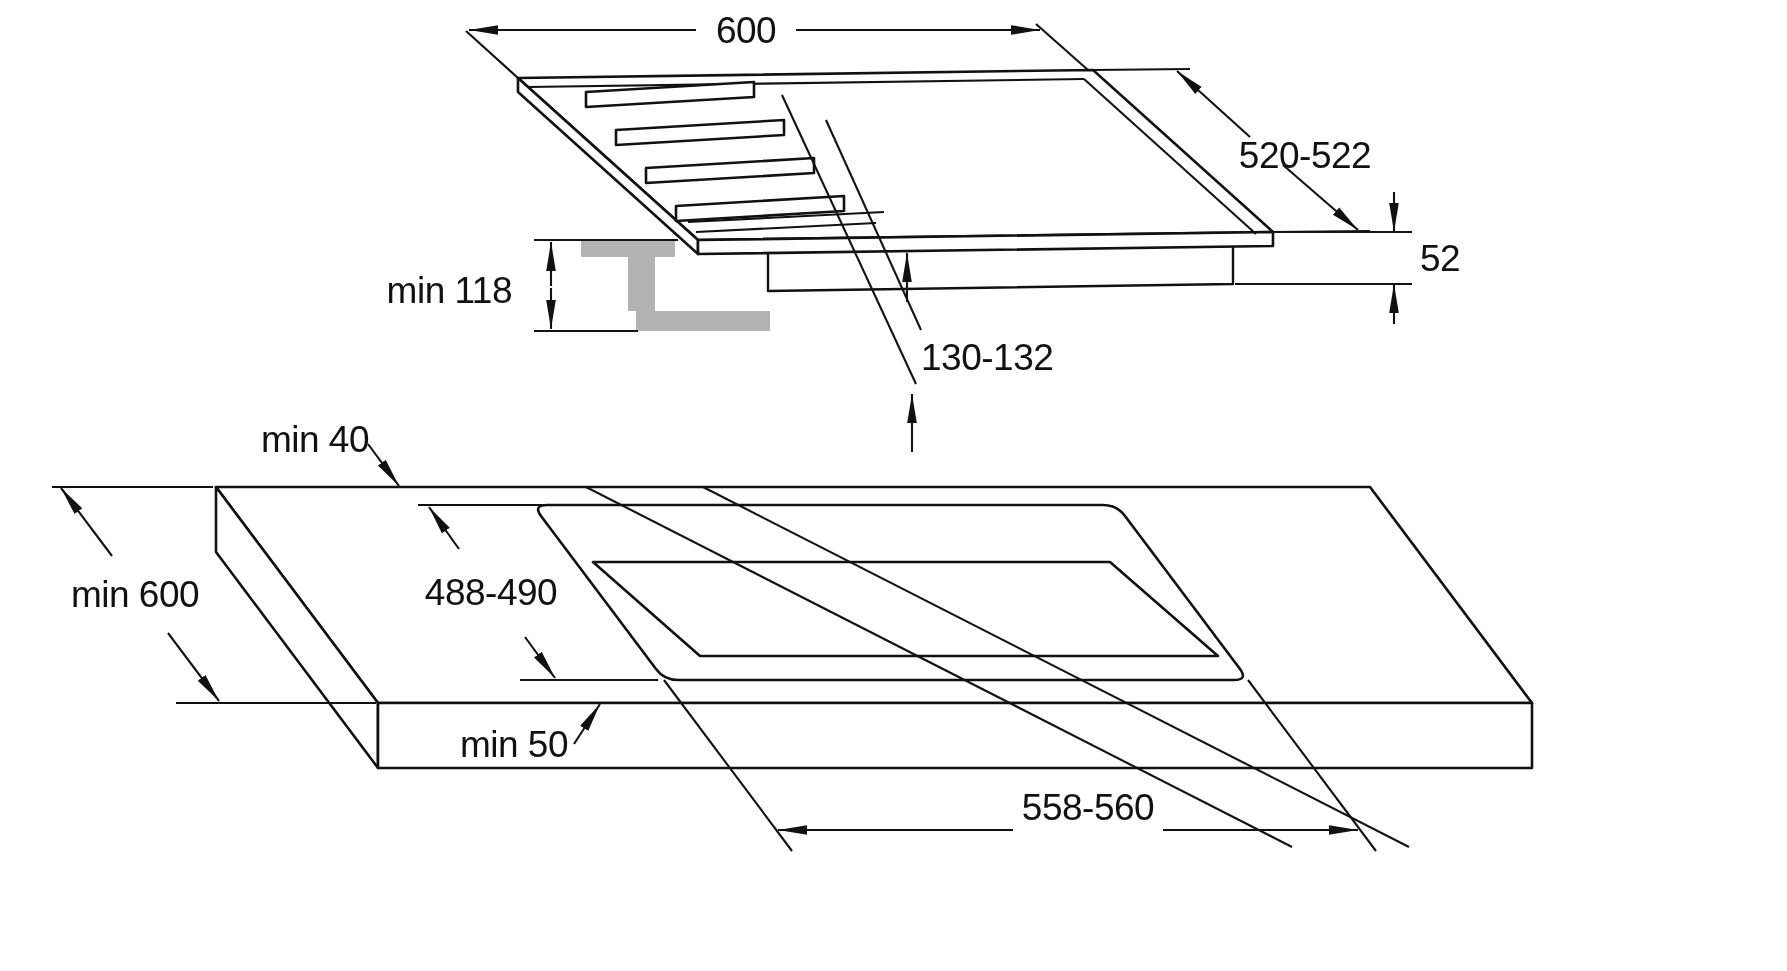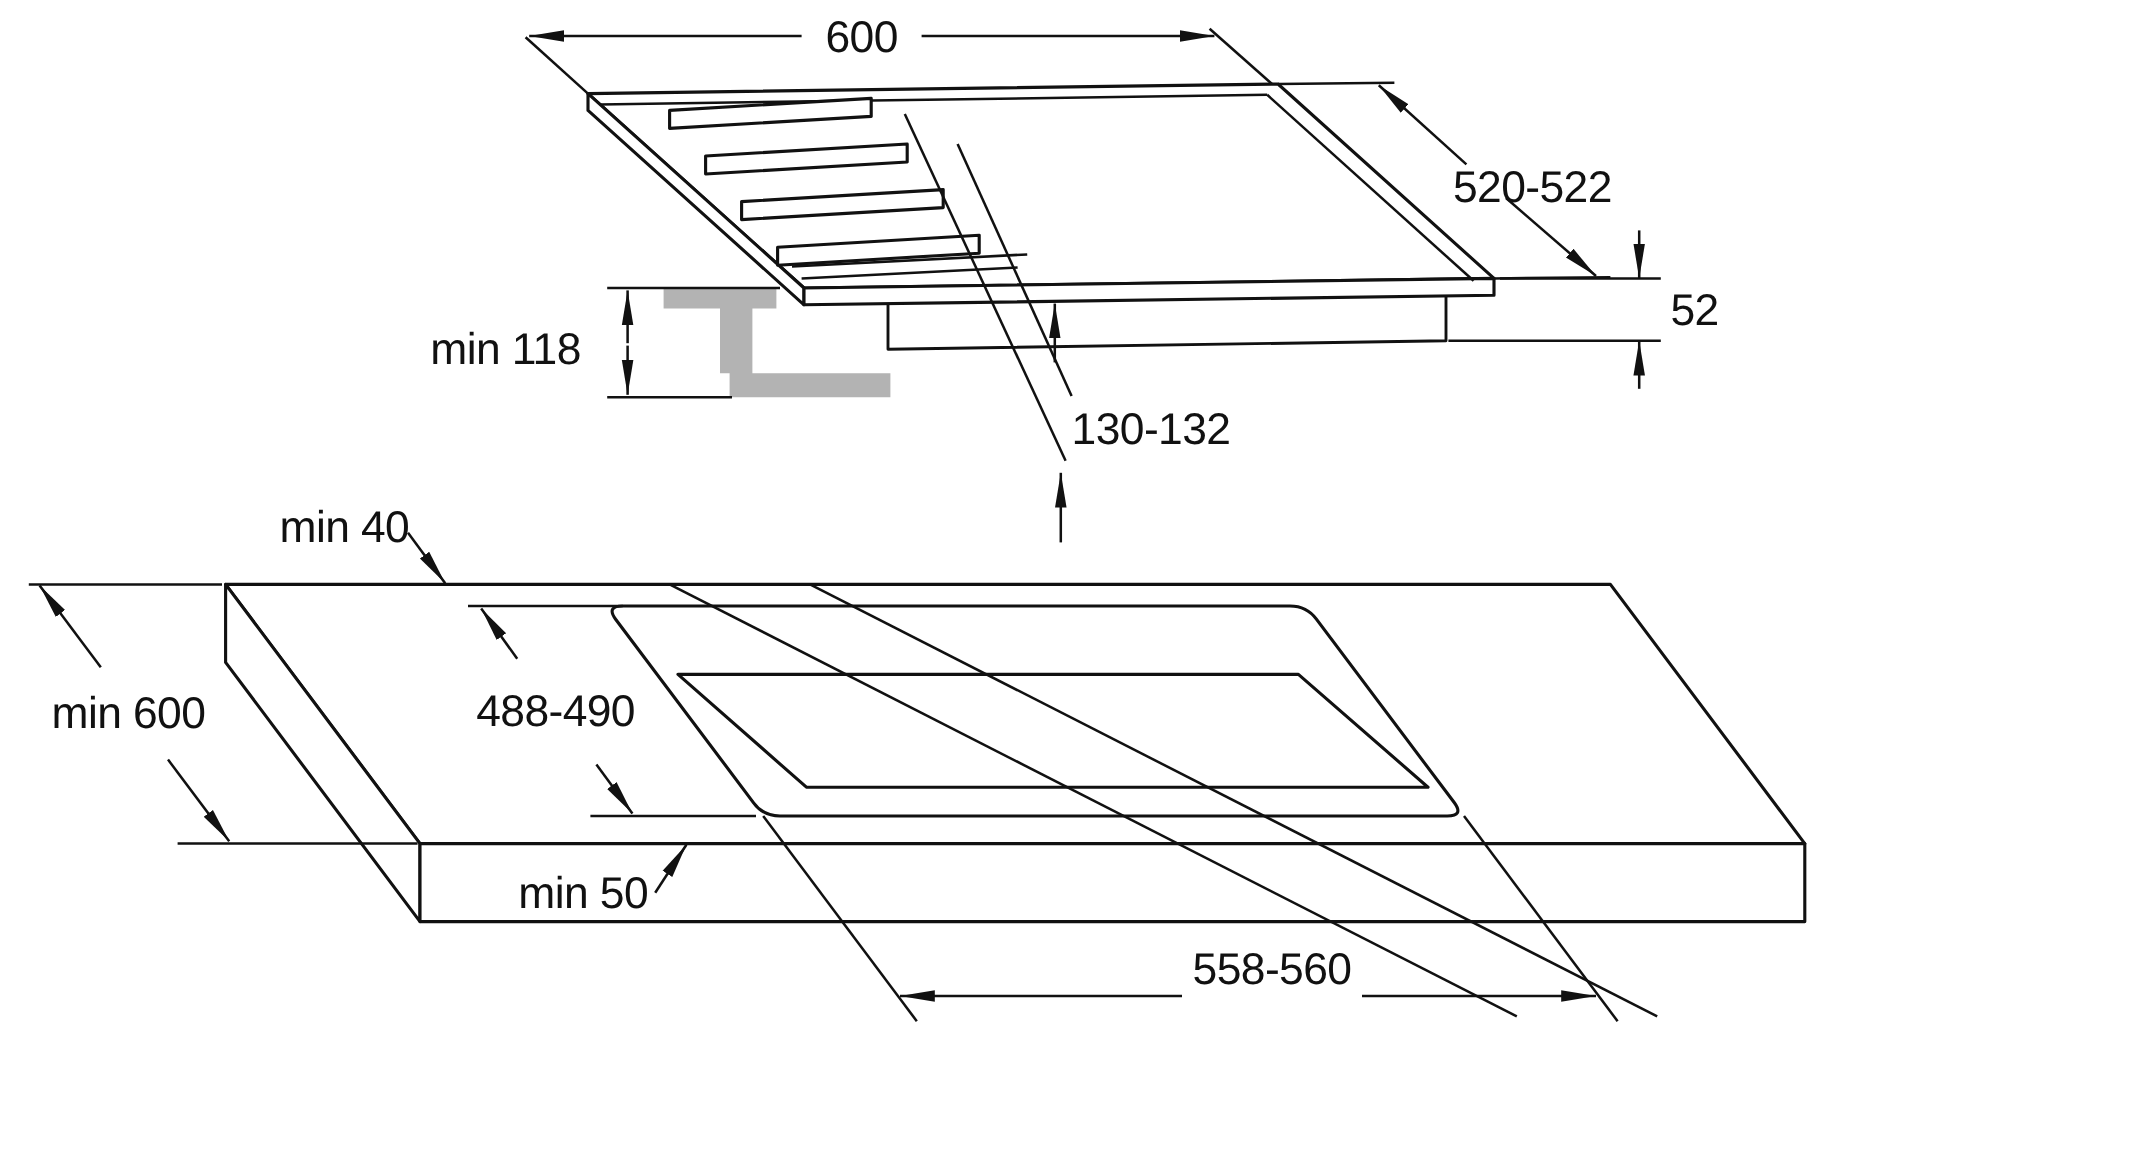--- a/index.html
+++ b/index.html
@@ -1,16 +1,16 @@
 <!DOCTYPE html>
 <html><head>
 <meta charset="utf-8">
 <style>
   html,body{margin:0;padding:0;background:#ffffff;}
-  .stage{width:1547px;height:971px;background:#ffffff;position:relative;overflow:hidden;}
+  .stage{width:1547px;height:971px;background:#ffffff;position:relative;overflow:hidden;padding-left:28px;}
   svg{display:block;}
   svg text{
     font-family:"Liberation Sans",sans-serif;
     font-size:37px;
     letter-spacing:-0.5px;
     fill:#111111;
   }
   .ln{stroke:#111111;stroke-width:2.4;fill:none;stroke-linejoin:round;stroke-linecap:butt;}
   .thin{stroke:#111111;stroke-width:2.1;fill:none;}
   .face{fill:#ffffff;stroke:#111111;stroke-width:2.6;stroke-linejoin:round;}

